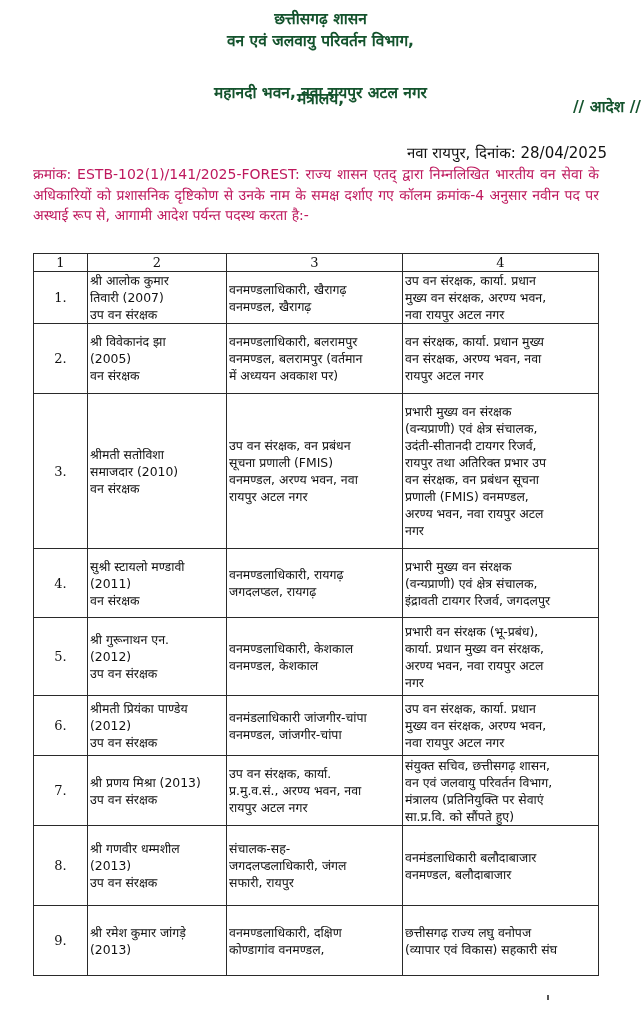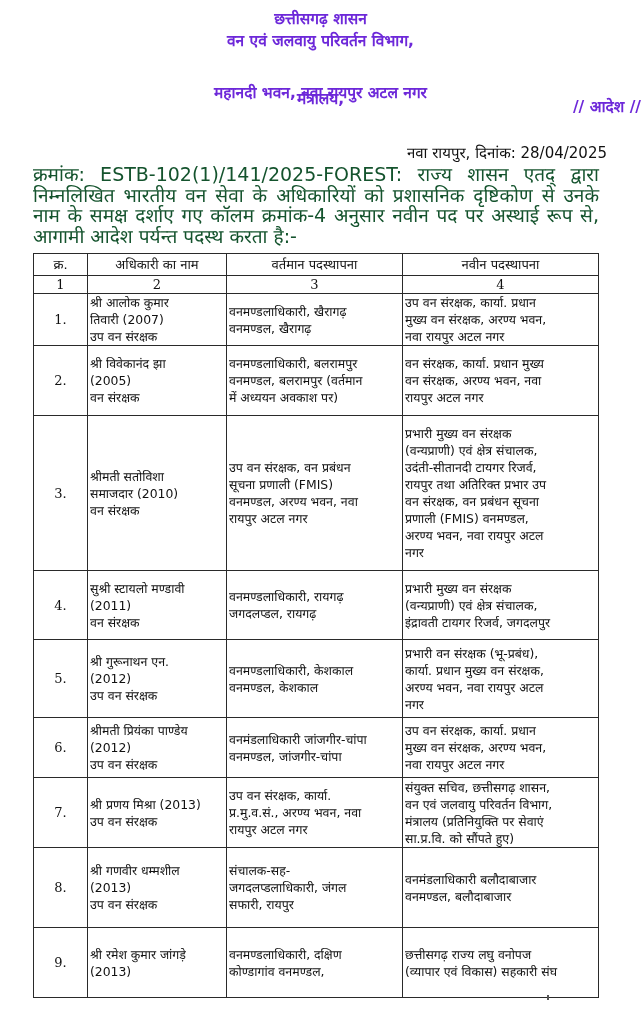--- a/index.html
+++ b/index.html
@@ -4,32 +4,32 @@
 <style>
   html, body { margin: 0; padding: 0; background: #ffffff; }
   body {
     width: 641px; height: 1024px; overflow: hidden; position: relative;
     font-family: "DejaVu Serif", "Liberation Serif", serif;
     color: #1a1a1a;
   }
   .hdr {
     position: absolute; left: 0; width: 641px; text-align: center;
     font-family: "DejaVu Sans", sans-serif; font-weight: bold;
-    font-size: 15.5px; line-height: 22px; color: #6d28d9;
+    font-size: 15.5px; line-height: 22px; color: #14532d;
   }
   .dateline {
     position: absolute; top: 142px; right: 34px;
     font-family: "DejaVu Sans", sans-serif;
     font-size: 15px; color: #111; margin-left: 38px;
   }
   .para {
     position: absolute; top: 164px; left: 33px; width: 566px;
     font-family: "DejaVu Sans", sans-serif;
-    font-size: 19px; line-height: 20.5px; text-align: justify;
-    text-align-last: left; color: #14532d;
+    font-size: 14px; line-height: 20.5px; text-align: justify;
+    text-align-last: left; color: #be185d;
   }
   table.order {
     position: absolute; top: 253px; left: 33px;
     border-collapse: collapse; width: 565px; table-layout: fixed;
     font-family: "DejaVu Sans", sans-serif; font-size: 12.4px; color: #111;
   }
   table.order td, table.order th {
     border: 1.5px solid #2a2a2a; padding: 0 2px; vertical-align: middle;
     line-height: 17px;
   }
@@ -56,26 +56,20 @@
 <div class="para">क्रमांक: ESTB-102(1)/141/2025-FOREST: राज्य शासन एतद् द्वारा निम्नलिखित भारतीय वन सेवा के अधिकारियों को प्रशासनिक दृष्टिकोण से उनके नाम के समक्ष दर्शाए गए कॉलम क्रमांक-4 अनुसार नवीन पद पर अस्थाई रूप से, आगामी आदेश पर्यन्त पदस्थ करता है:-</div>
 
 <table class="order">
   <colgroup>
     <col style="width:54px">
     <col style="width:139px">
     <col style="width:176px">
     <col style="width:196px">
   </colgroup>
   <thead>
-    <tr>
-      <th>क्र.</th>
-      <th>अधिकारी का नाम</th>
-      <th>वर्तमान पदस्थापना</th>
-      <th>नवीन पदस्थापना</th>
-    </tr>
     <tr class="num">
       <td>1</td>
       <td>2</td>
       <td>3</td>
       <td>4</td>
     </tr>
   </thead>
   <tbody id="tbody">
       <tr style="height: 45px;">
         <td class="sr">1.</td>

